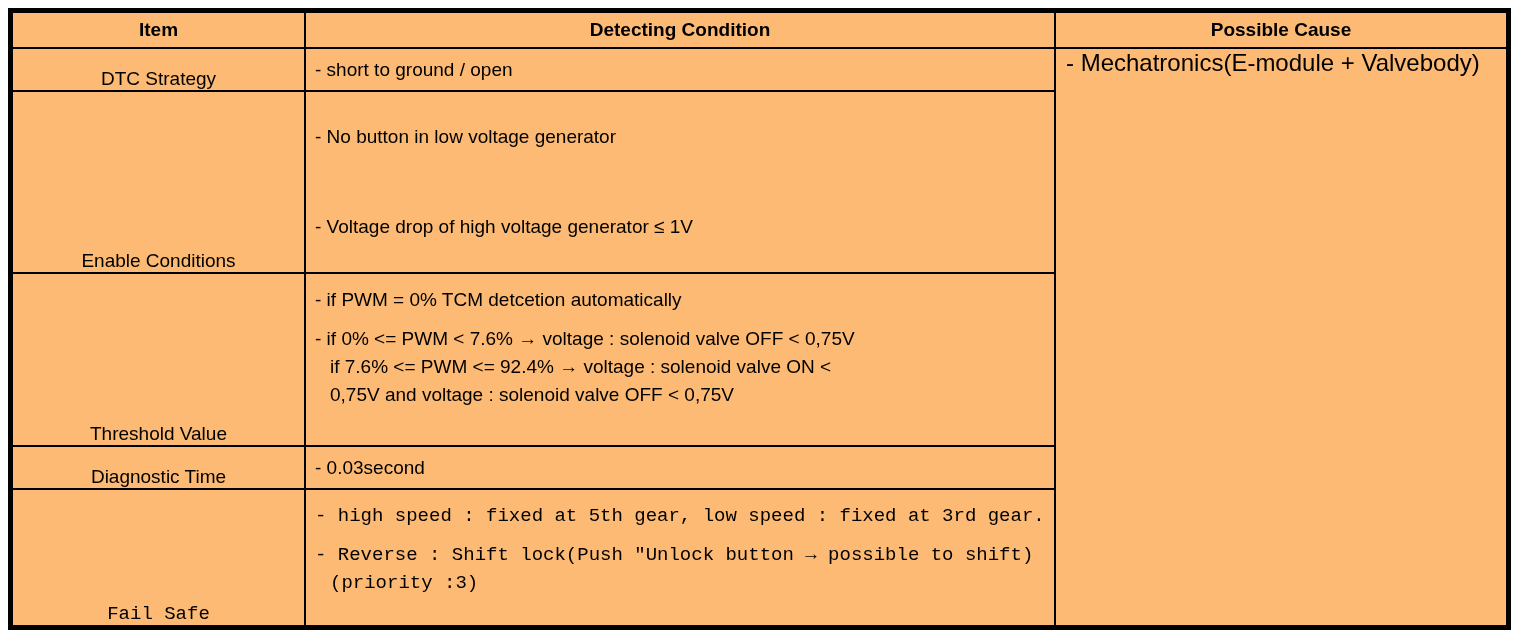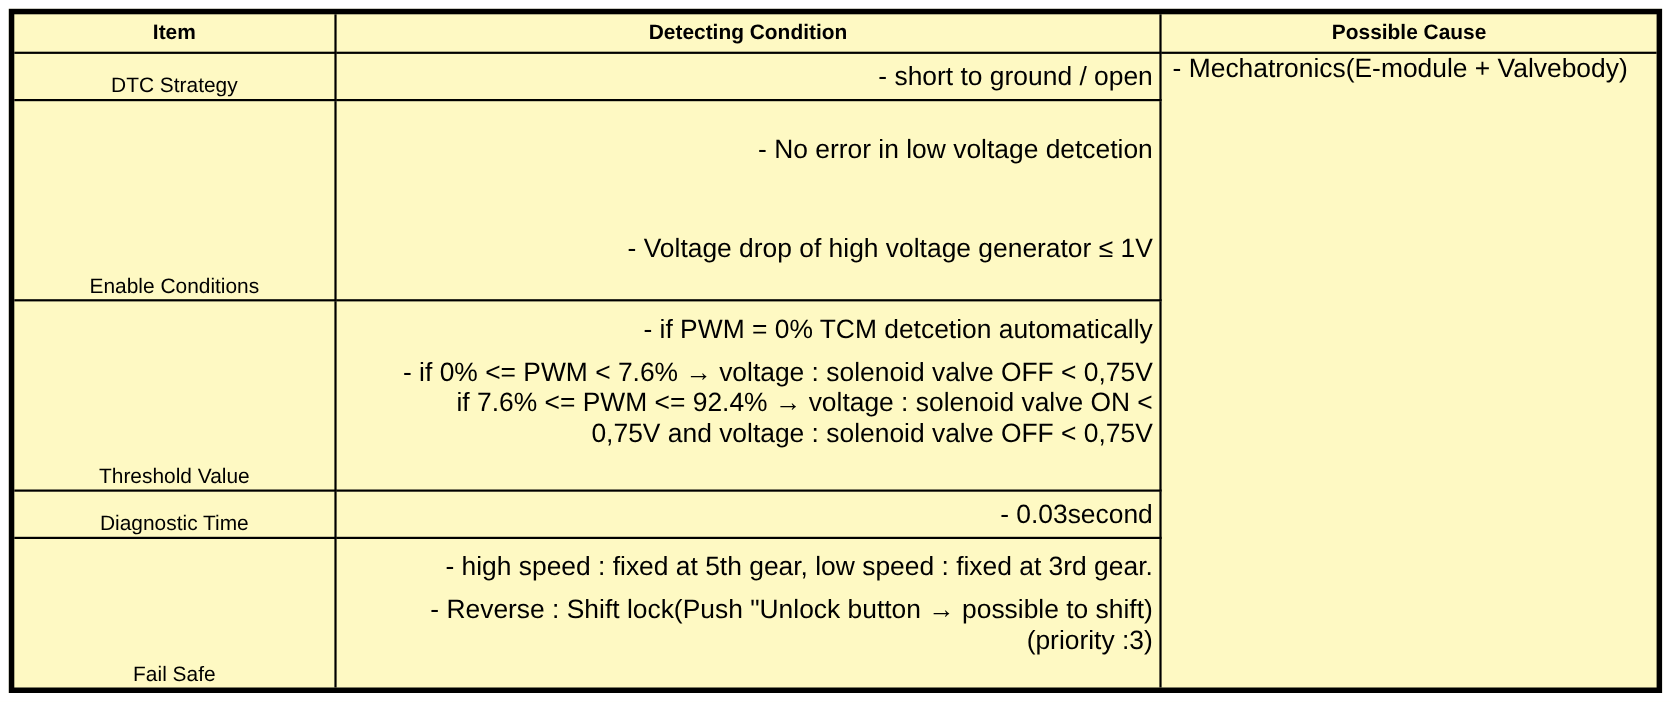--- a/index.html
+++ b/index.html
@@ -13,21 +13,21 @@
     -webkit-font-smoothing: none;
   }
   .dtc-table {
     position: absolute;
     left: 8px;
     top: 8px;
     width: 1503px;
     height: 622px;
     box-sizing: border-box;
     border: 5px solid #000000;
-    background: #fef9c3;
+    background: #fdba74;
     display: grid;
     grid-template-columns: 293px 750px 1fr;
     grid-template-rows: 36px 43px 182px 173px 43px 1fr;
   }
   .cell {
     box-sizing: border-box;
     overflow: hidden;
   }
   .b-r { border-right: 2px solid #000000; }
   .b-b { border-bottom: 2px solid #000000; }
@@ -41,25 +41,24 @@
   .item {
     display: flex;
     align-items: flex-end;
     justify-content: center;
     font-size: 19px;
     text-align: center;
   }
   .cond {
     display: flex;
     flex-direction: column;
-    font-size: 24px;
+    font-size: 19px;
     line-height: 28px;
-    padding-left: 25px;
+    padding-left: 9px;
     padding-right: 6px;
-    text-align: right;
   }
   .cond .bullet {
     margin: 0;
     padding-left: 15px;
     text-indent: -15px;
     white-space: pre-wrap;
   }
   .v-center { justify-content: center; }
   .spread   { justify-content: space-around; }
   .stacked  { padding-top: 12px; gap: 11px; }
@@ -72,21 +71,21 @@
     padding-left: 10px;
     padding-right: 2px;
   }
   .cause .bullet {
     margin: 0;
     padding-left: 15px;
     text-indent: -15px;
     white-space: pre-wrap;
   }
   .r1 { grid-row: 1; } .r2 { grid-row: 2; } .r3 { grid-row: 3; }
-  .r4 { grid-row: 4; } .r5 { grid-row: 5; } .r6 { grid-row: 6; }
+  .r4 { grid-row: 4; } .r5 { grid-row: 5; } .r6 { grid-row: 6; font-family: Liberation Mono, monospace; }
   .c1 { grid-column: 1; } .c2 { grid-column: 2; } .c3 { grid-column: 3; }
 </style>
 </head>
 <body>
 
 <div class="dtc-table">
 
   <div class="cell th b-r b-b r1 c1">
     <span>Item</span>
   </div>
@@ -101,21 +100,21 @@
     <span>DTC Strategy</span>
   </div>
   <div class="cell cond v-center b-r b-b r2 c2">
     <p class="bullet">- short to ground / open</p>
   </div>
 
   <div class="cell item b-r b-b r3 c1">
     <span>Enable Conditions</span>
   </div>
   <div class="cell cond spread b-r b-b r3 c2">
-    <p class="bullet">- No error in low voltage detcetion</p>
+    <p class="bullet">- No button in low voltage generator</p>
     <p class="bullet">- Voltage drop of high voltage generator ≤ 1V</p>
   </div>
 
   <div class="cell item b-r b-b r4 c1">
     <span>Threshold Value</span>
   </div>
   <div class="cell cond stacked b-r b-b r4 c2">
     <p class="bullet">- if PWM = 0% TCM detcetion automatically</p>
     <p class="bullet">- if 0% &lt;= PWM &lt; 7.6% → voltage : solenoid valve OFF &lt; 0,75V
 if 7.6% &lt;= PWM &lt;= 92.4% → voltage : solenoid valve ON &lt;

